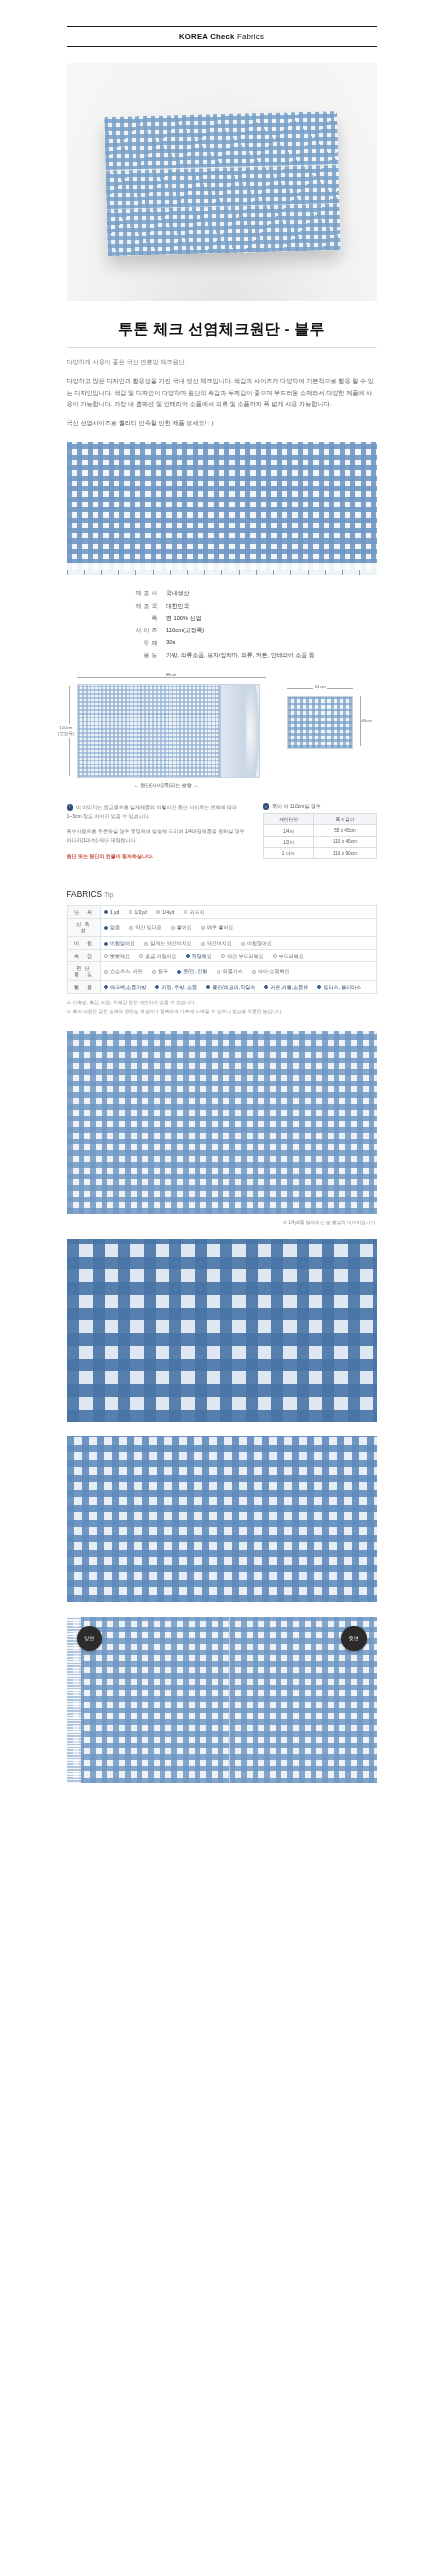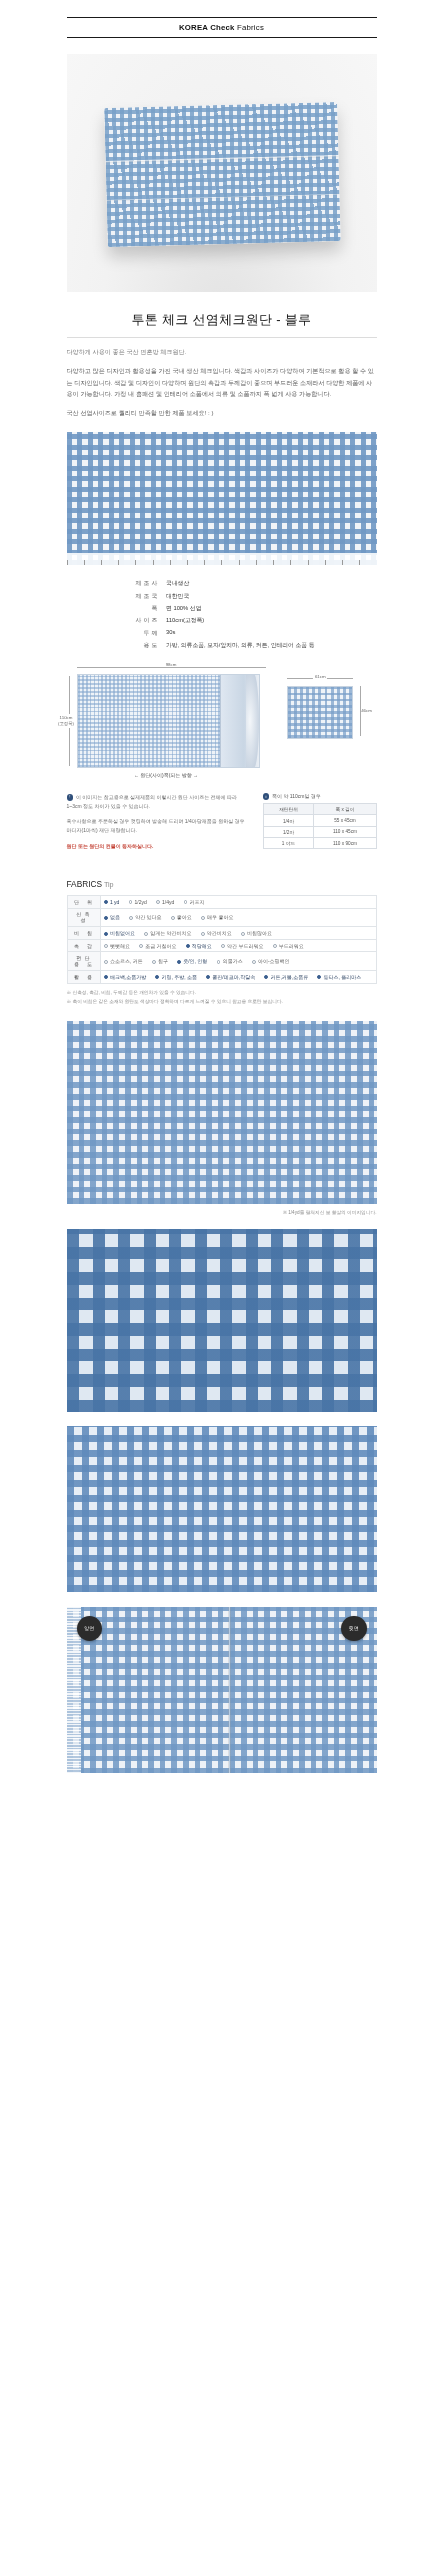--- a/index.html
+++ b/index.html
@@ -3,21 +3,21 @@
 <meta charset="utf-8">
 <style>
   * { box-sizing: border-box; }
   html, body { margin:0; padding:0; }
   body {
     width: 443px;
     background: #ffffff;
     font-family: "Liberation Sans", sans-serif;
     color: #333;
   }
-  .page { width: 443px; margin: 3px auto; position: relative; }
+  .page { width: 443px; margin: 12px auto; position: relative; }
 
   
   .header {
     padding: 14.4px 0 5.5px 0;
     display: flex;
     justify-content: center;
   }
   .header-inner {
     width: 310px;
     text-align: center;
@@ -60,21 +60,21 @@
       repeating-linear-gradient(90deg, rgba(120,160,200,.85) 0 3.9px, rgba(255,255,255,0) 3.9px 7.8px),
       repeating-linear-gradient(0deg, rgba(120,160,200,.85) 0 3.9px, rgba(255,255,255,0) 3.9px 7.8px);
   }
   .fold .edge {
     position:absolute; left:0; right:0; height:1.7px;
     background: linear-gradient(180deg, rgba(255,255,255,.8), rgba(0,0,0,.08));
   }
 
   
   .title-block { width: 310px; margin: 19px auto 0 auto; text-align:center; }
-  .prod-title { font-size: 13px; font-weight: normal; color:#111; letter-spacing:0.3px; }
+  .prod-title { font-size: 15px; font-weight: bold; color:#111; letter-spacing:0.3px; }
   .title-rule { width: 100%; height:0.6px; background:#dcdcdc; margin: 7.8px 0 8.9px 0; }
   .desc {
     font-size: 6.1px; line-height: 1.85; color:#5a5a5a; text-align: left;
   }
   .desc p { margin: 0 0 7.8px 0; }
   .desc .sub { color:#777; }
 
   
   .swatch {
     width: 310px; height: 133px; margin: 14.4px auto 0 auto;

